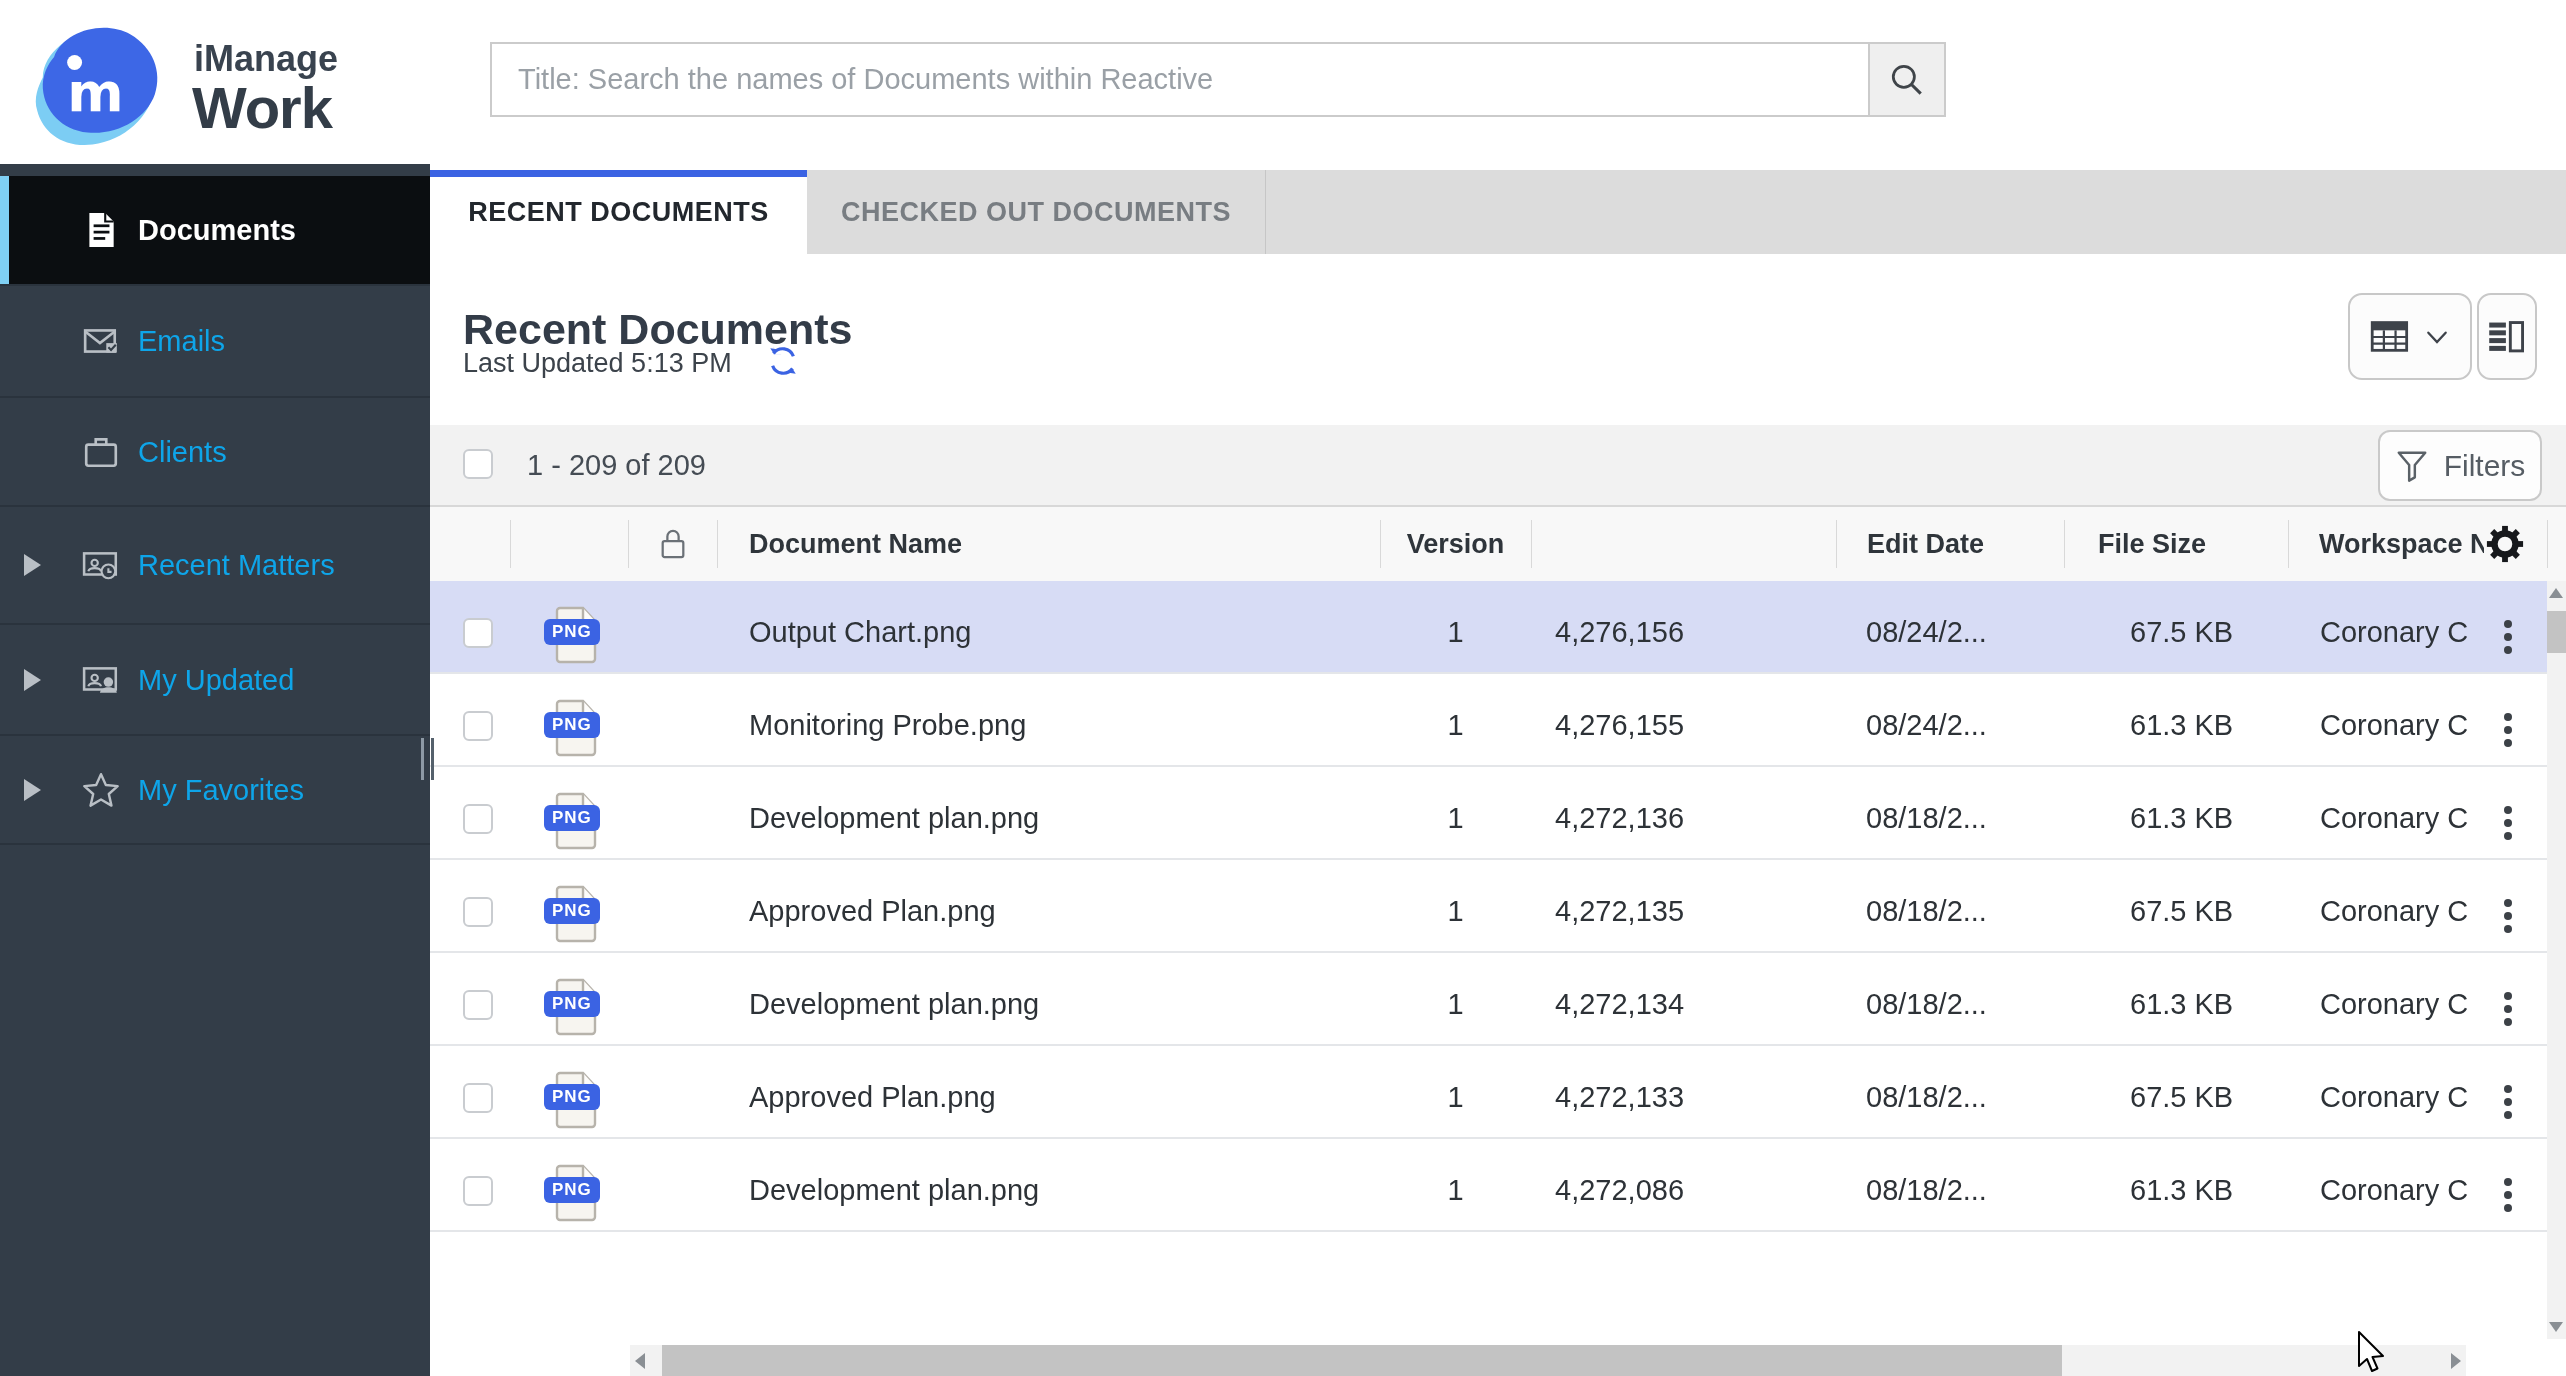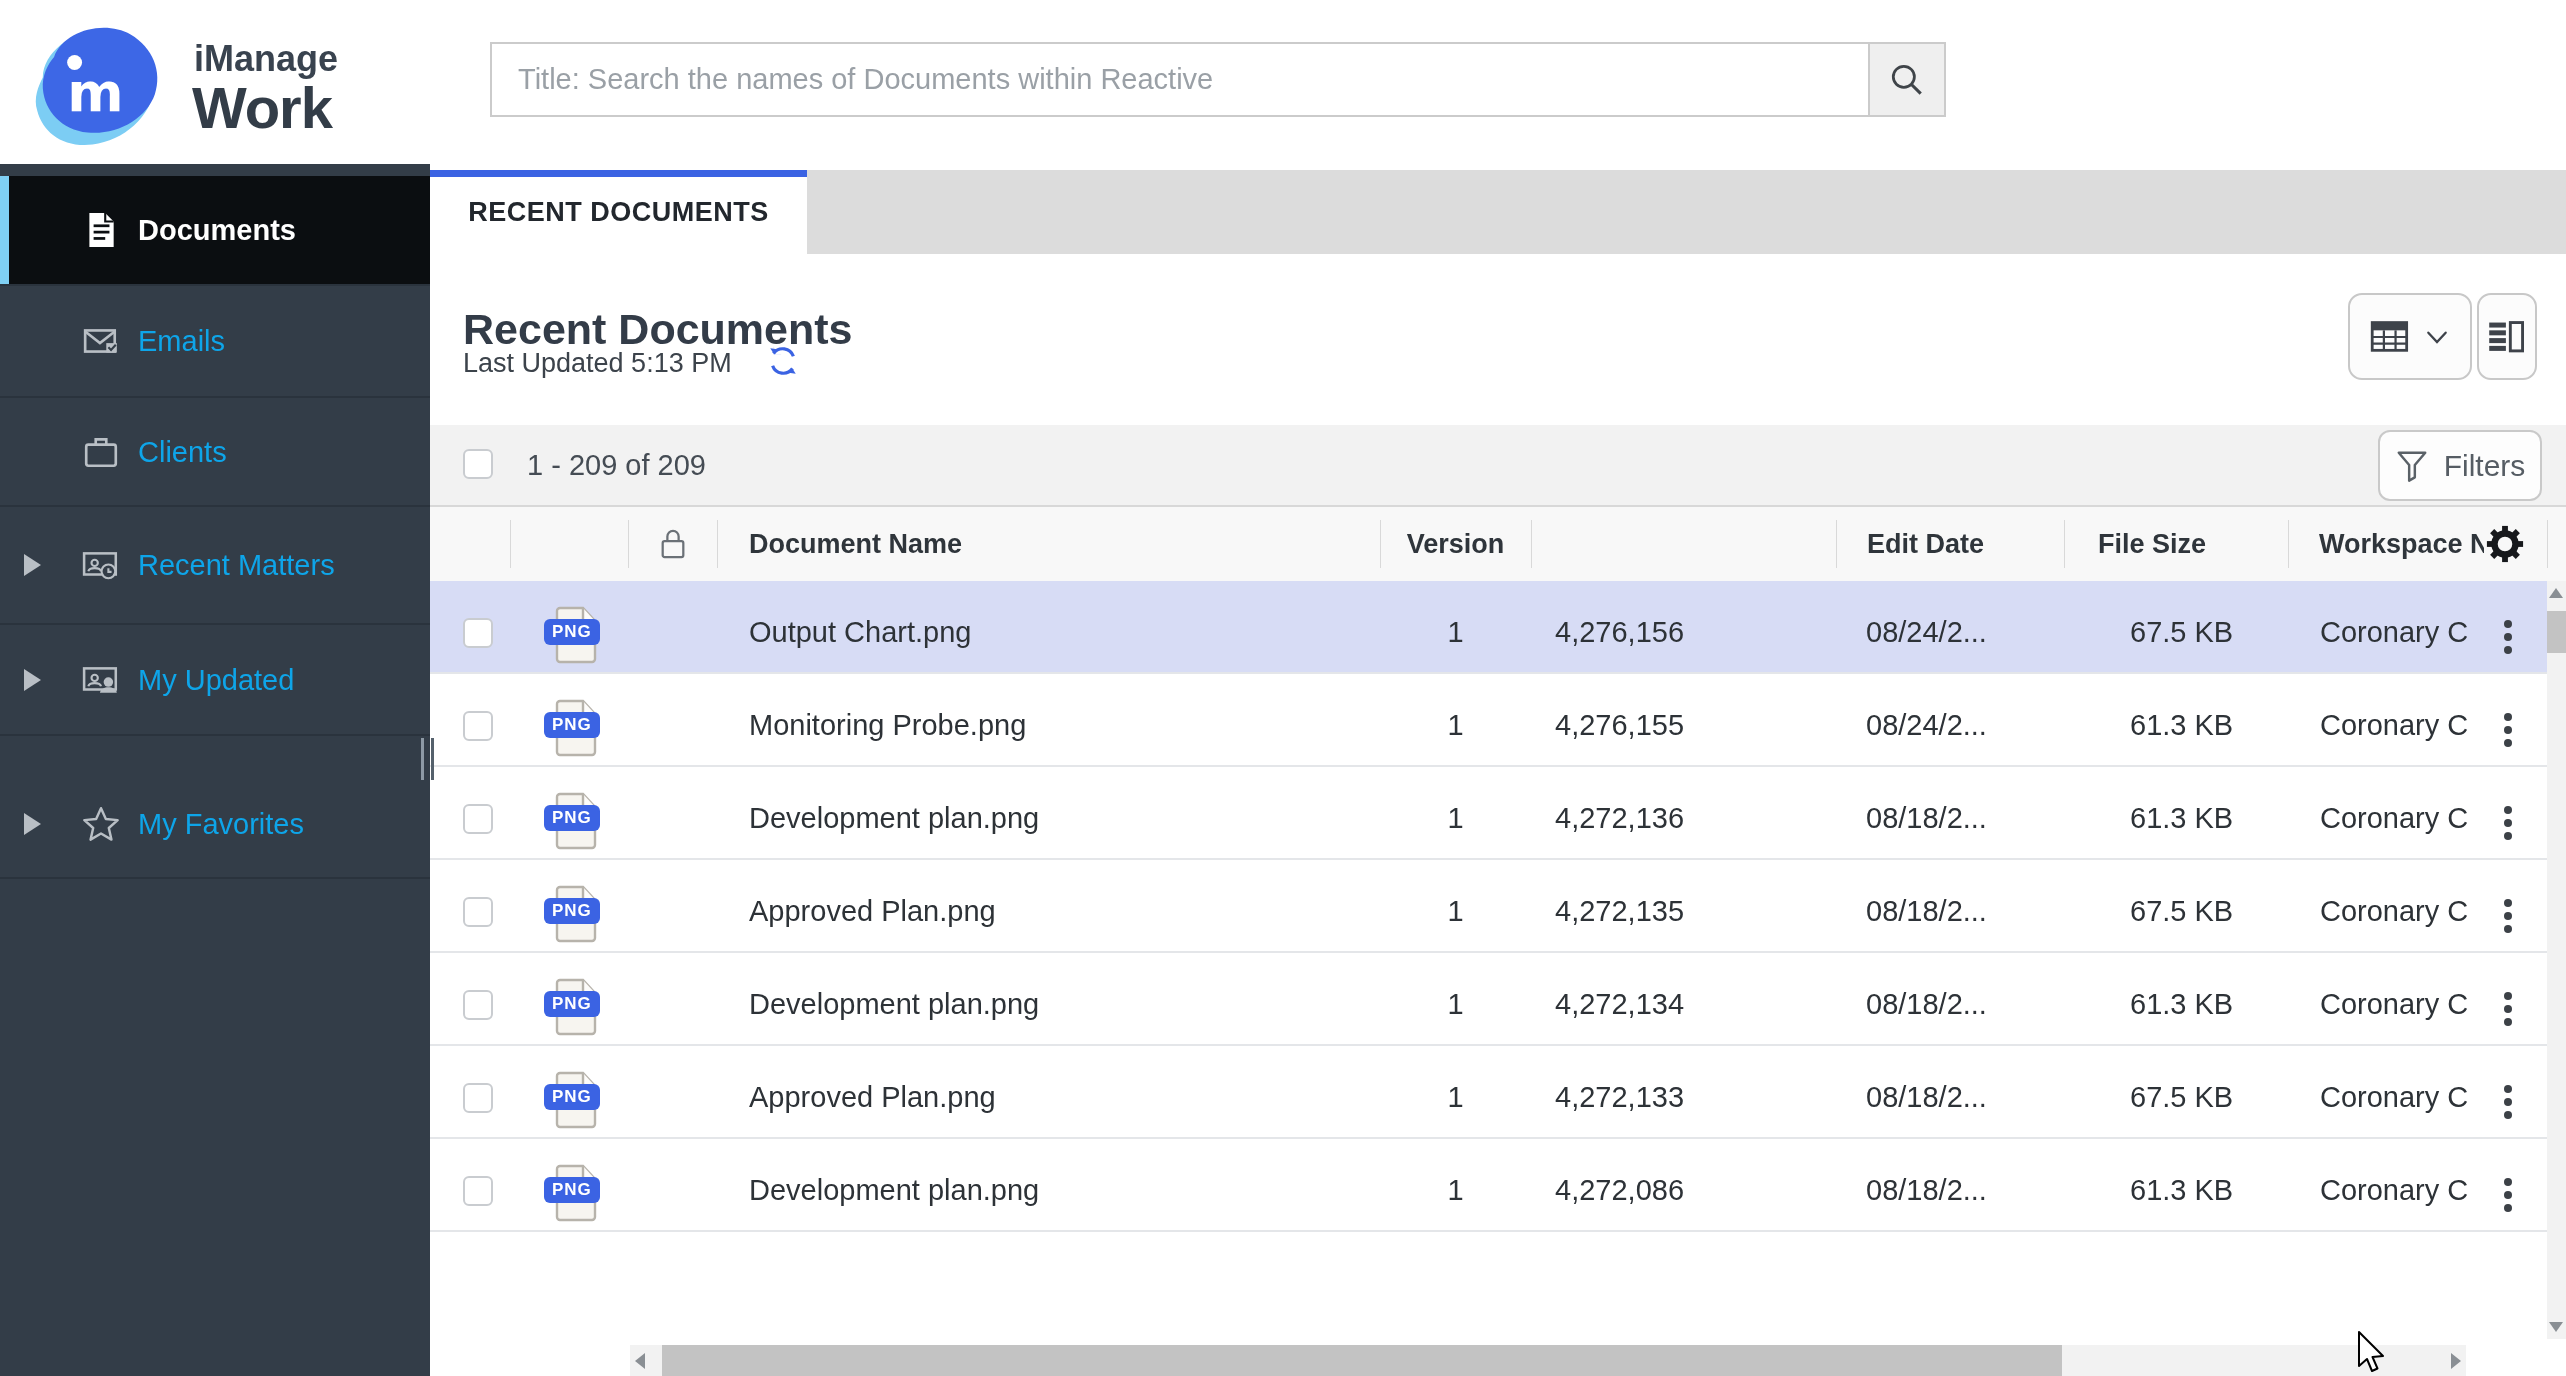--- a/index.html
+++ b/index.html
@@ -256,36 +256,39 @@
     </div>
         <div class="side-item" style="top: 461px; height: 111px;">
       <span class="expand"></span>
       <span class="side-icon">
         <svg width="38" height="38" viewBox="0 0 36 36">
               <use href="#icon-project"></use>
             </svg>
       </span>
       <span class="side-label">My Updated</span>
     </div>
-        <div class="side-item" style="top: 606px; height: 109px;">
+        <div class="side-item" style="top: 572px; height: 109px;">
       <span class="expand"></span>
       <span class="side-icon">
         <svg width="38" height="38" viewBox="0 0 36 36">
               <use href="#icon-star"></use>
             </svg>
       </span>
       <span class="side-label">My Favorites</span>
     </div>
       </div>
     <div class="side-grip"></div>
   </aside>
 
   <div class="tabstrip" id="tabstrip">
       <div class="tab active" style="width: 377px;">
       <span>RECENT DOCUMENTS</span>
+    </div>
+      <div class="tab" style="width: 459px;">
+      <span>CHECKED OUT DOCUMENTS</span>
     </div>
     </div>
 
   <main class="content">
     <h1 class="page-title">Recent Documents</h1>
     <div class="subtitle">Last Updated 5:13 PM</div>
     <div class="refresh">
       <svg width="34" height="34" viewBox="0 0 36 36">
           <use href="#icon-refresh"></use>
         </svg>

